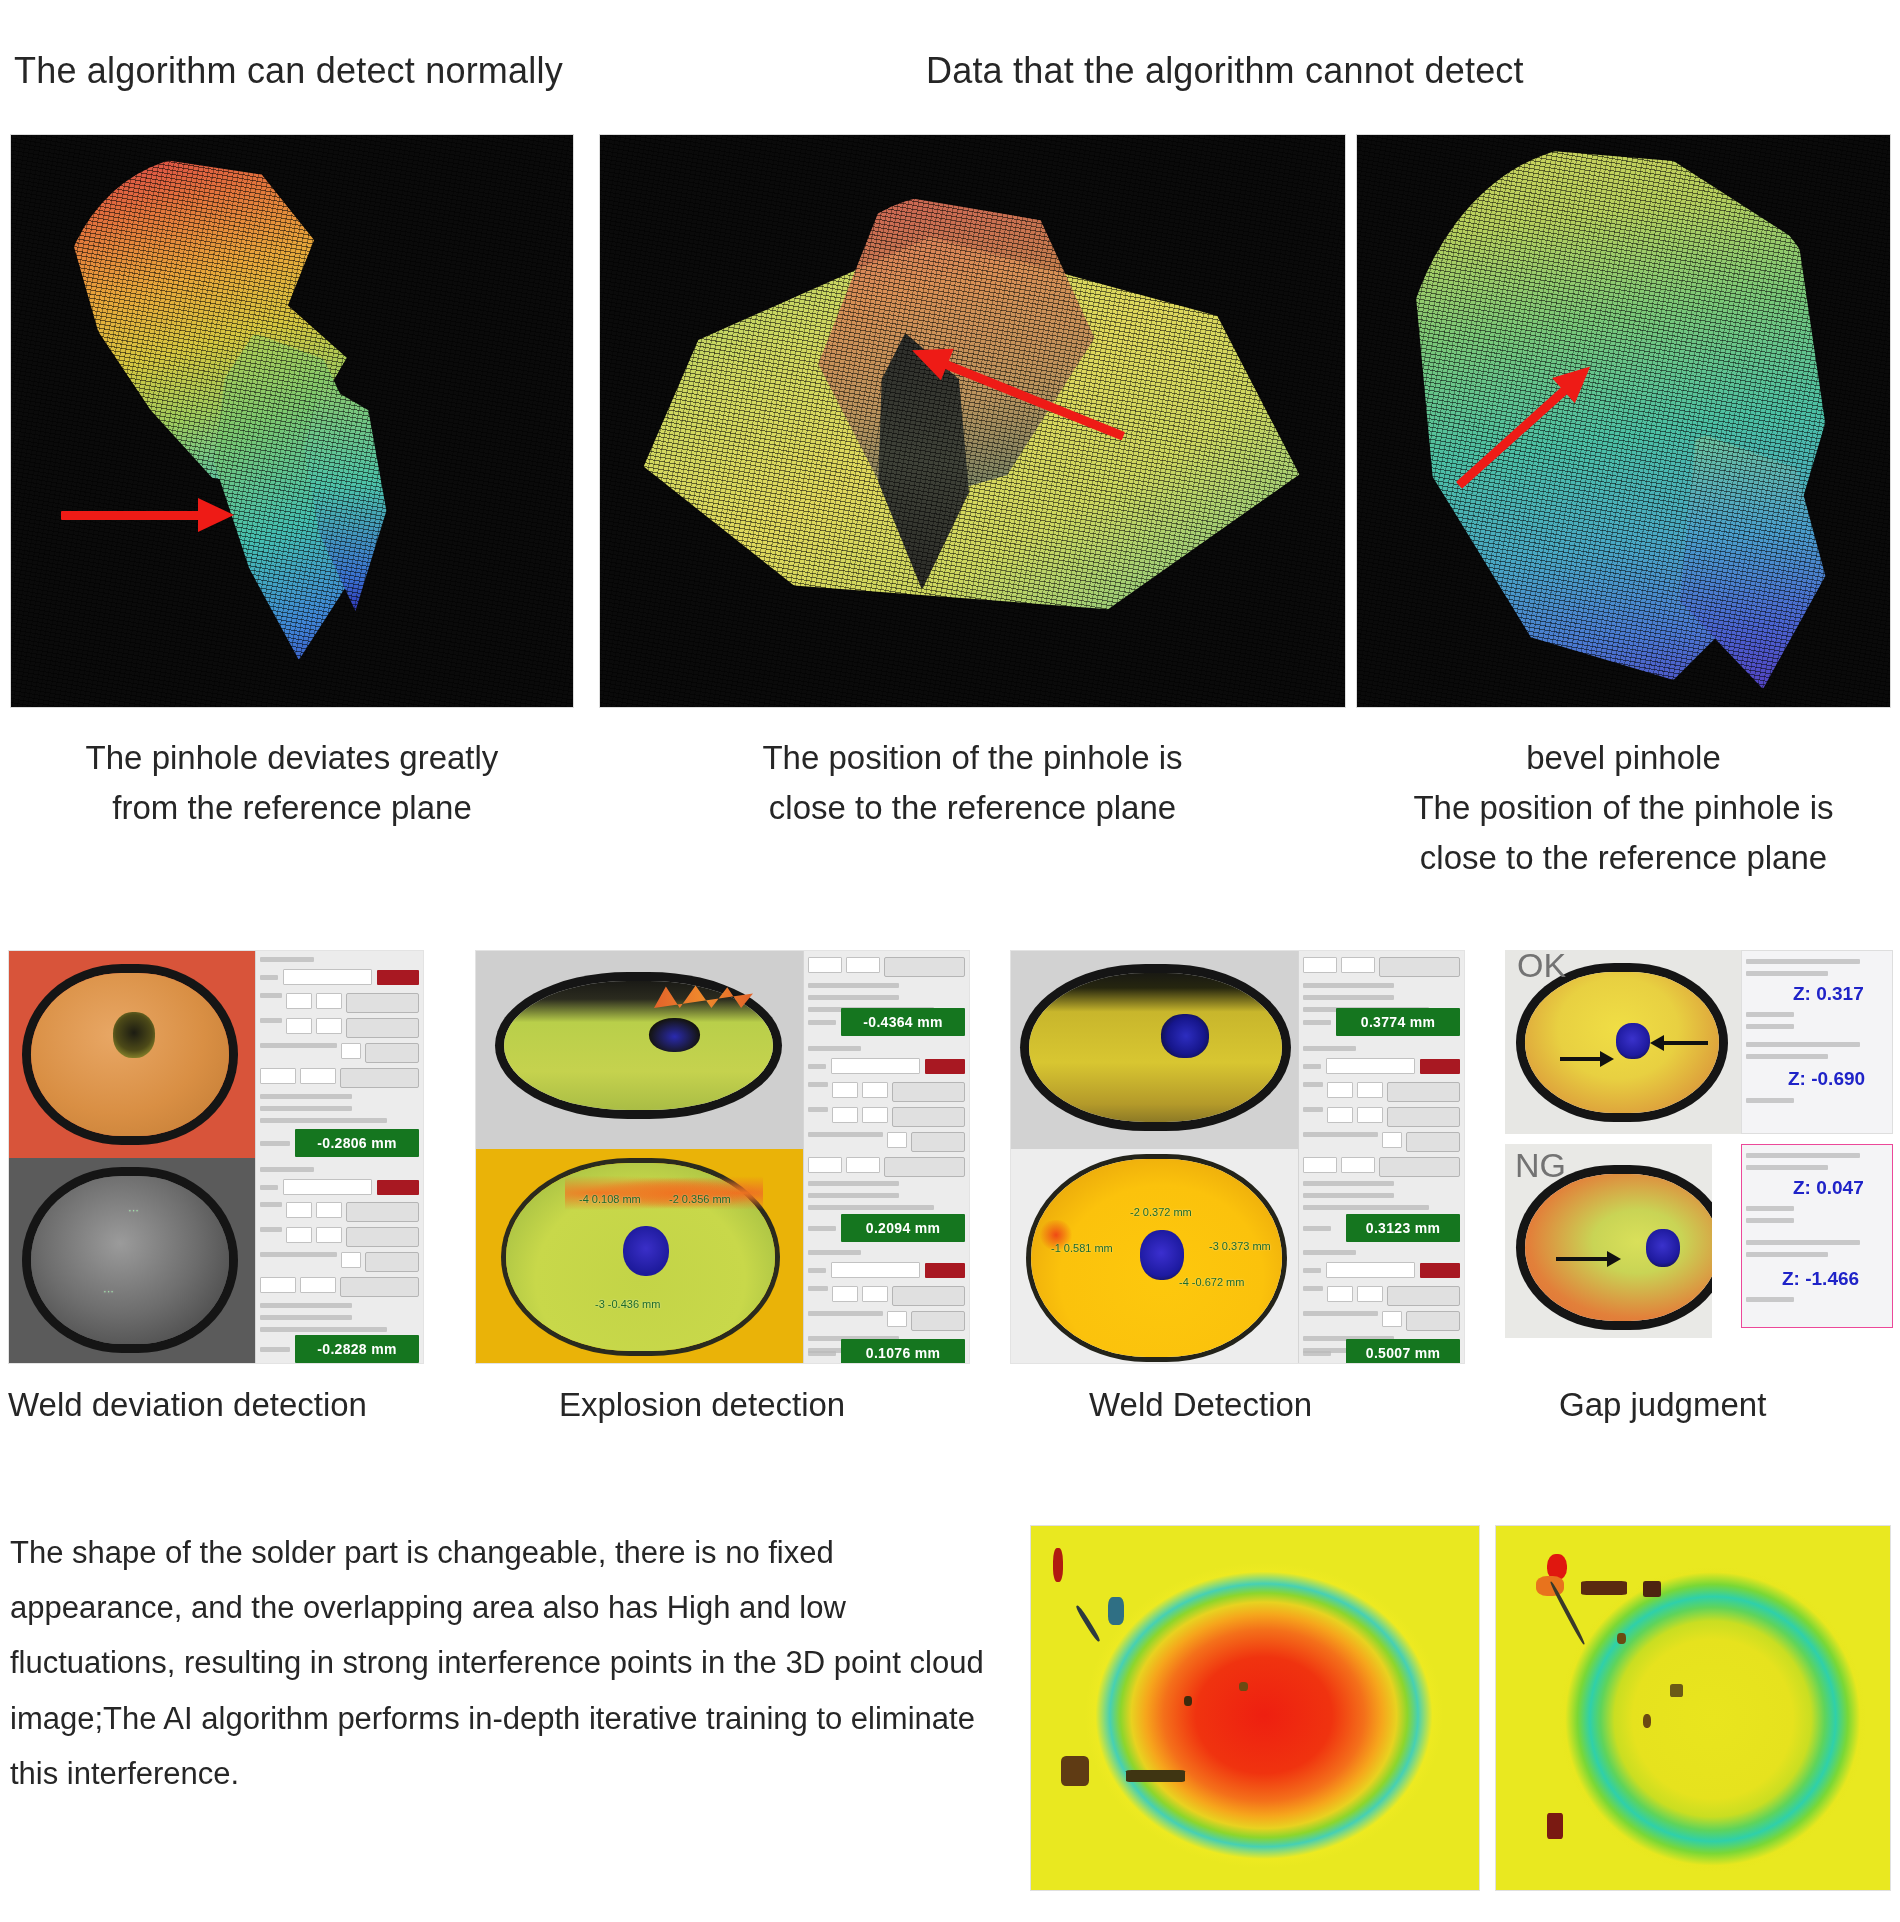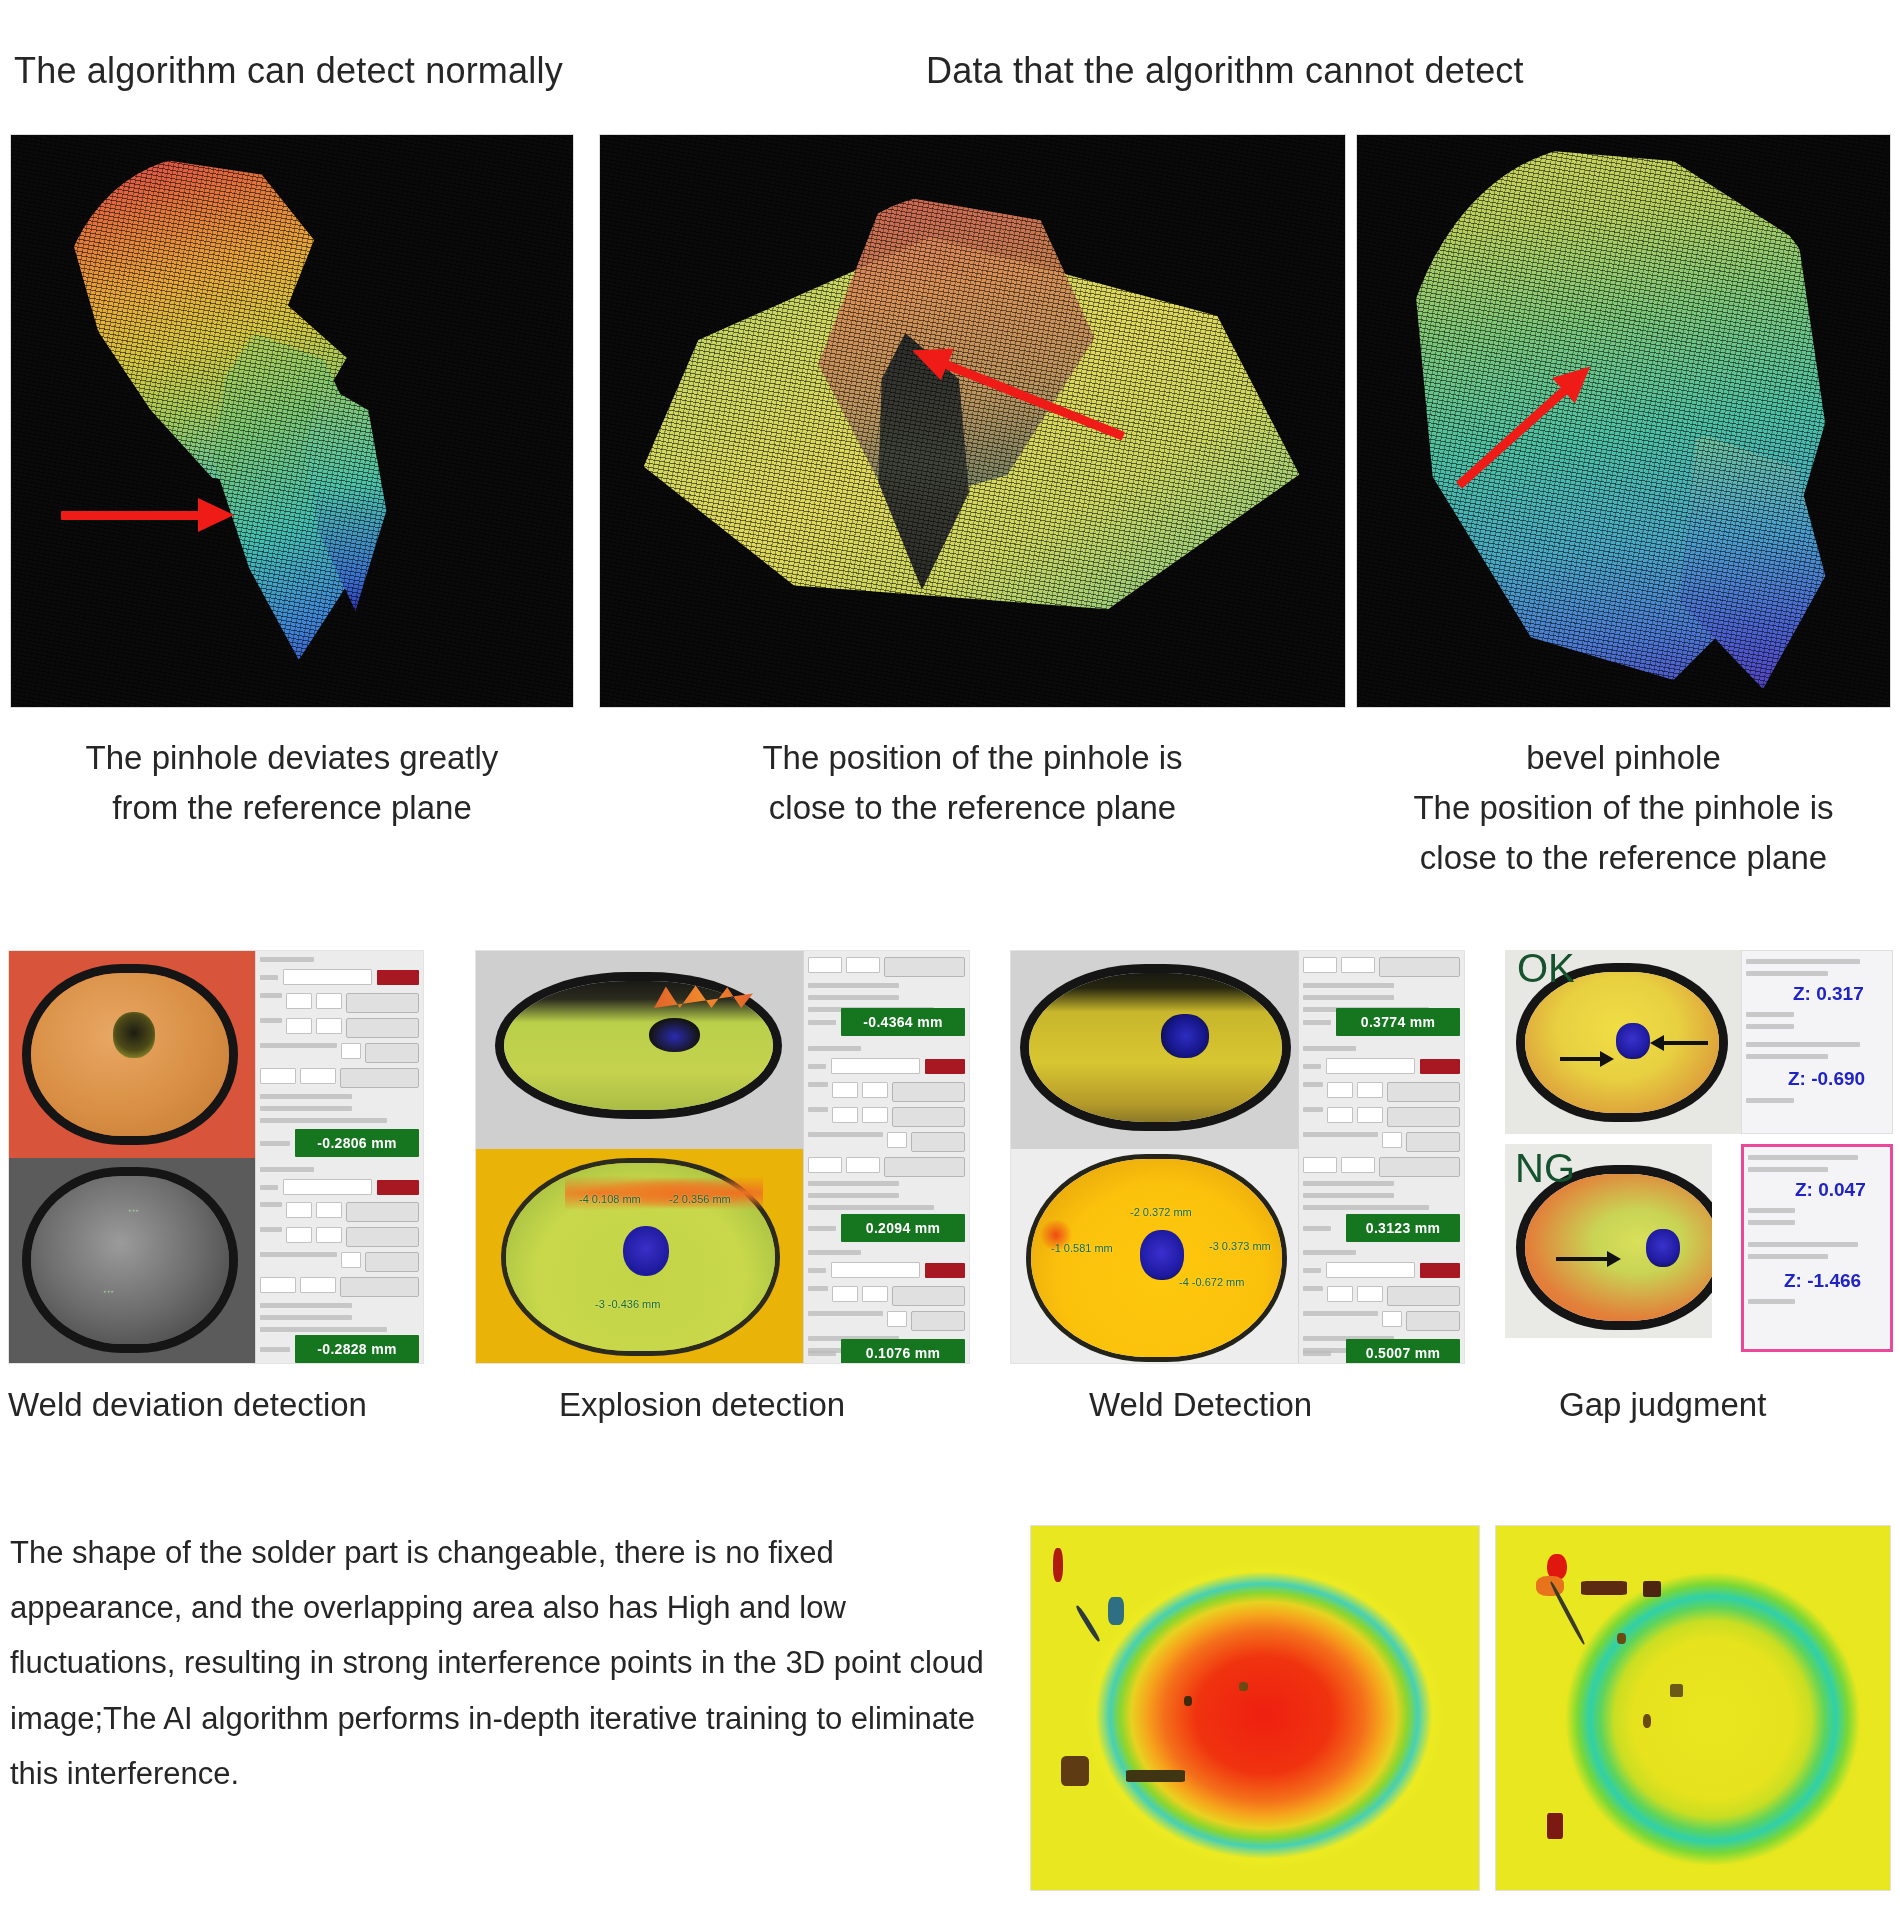--- a/index.html
+++ b/index.html
@@ -136,21 +136,21 @@
   
   .oval {
     position: absolute; border-radius: 46% / 50%;
     box-shadow: 0 0 0 9px #151515;
   }
   .oval-lbl {
     position: absolute; color: #1d6b2a; font-size: 11px;
     white-space: nowrap; text-shadow: 0 0 2px rgba(255,255,255,.55);
   }
   .zval { position: absolute; color: #1f23c8; font-weight: bold; font-size: 19px; white-space: nowrap; }
-  .okng { position: absolute; font-size: 40px; color: #14532d; font-weight: 400; white-space: nowrap; }
+  .okng { position: absolute; font-size: 34px; color: #737373; font-weight: 400; white-space: nowrap; }
   .bk-arrow { position: absolute; height: 0; }
   .bk-arrow .shaft { position: absolute; height: 4px; background: #111; }
   .bk-arrow .head { position: absolute; width: 0; height: 0; border-top: 8px solid transparent; border-bottom: 8px solid transparent; }
 
   
   .caps2 { position: absolute; top: 1386px; left: 0; width: 1901px; }
   .cap2x { position: absolute; font-size: 33px; color: #262626; white-space: nowrap; }
 
   
   .bottom { position: absolute; top: 1505px; left: 0; width: 1901px; height: 418px; }
@@ -595,21 +595,21 @@
 
       <div class="photo" style="left:0; top:194px; width:207px; height:194px; background:#e9e9e6;">
         <div class="oval" style="left:20px; top:30px; width:194px; height:147px; background:radial-gradient(ellipse at 58% 46%, #d9e05a 0%, #c9d455 28%, #e2803a 68%, #dc6a34 100%);"></div>
         <div style="position:absolute; left:141px; top:85px; width:34px; height:38px; border-radius:46%; background:radial-gradient(circle at 48% 44%, #3a32cc 0%, #1e1a9e 62%, #0d0d0d 100%);"></div>
         <div class="bk-arrow" style="left:51px; top:113px; width:65px;">
           <div class="shaft" style="left:0; top:0; width:53px;"></div>
           <div class="head" style="left:51px; top:-6px; border-left:14px solid #111;"></div>
         </div>
         <div class="okng" style="left:10px; top:2px;">NG</div>
       </div>
-      <div style="position:absolute; left:236px; top:194px; width:152px; height:208px; background:#f4f4f6; border:3px solid #ec4899;">
+      <div style="position:absolute; left:236px; top:194px; width:152px; height:184px; background:#f4f4f6; border:1px solid #ec4899;">
         <div class="ui-block" style="top:8px;">
           <div class="ui-line l"></div>
             <div class="ui-line m"></div>
         </div>
         <div class="zval" style="left:51px; top:32px;">Z: 0.047</div>
         <div class="ui-block" style="top:61px;">
           <div class="ui-line s"></div>
             <div class="ui-line s"></div>
         </div>
         <div class="ui-block" style="top:95px;">

